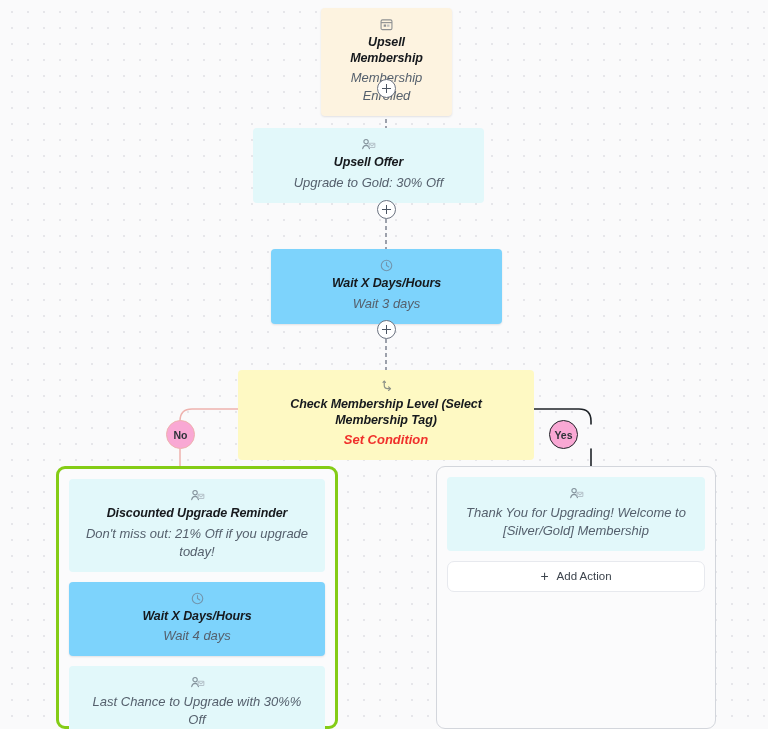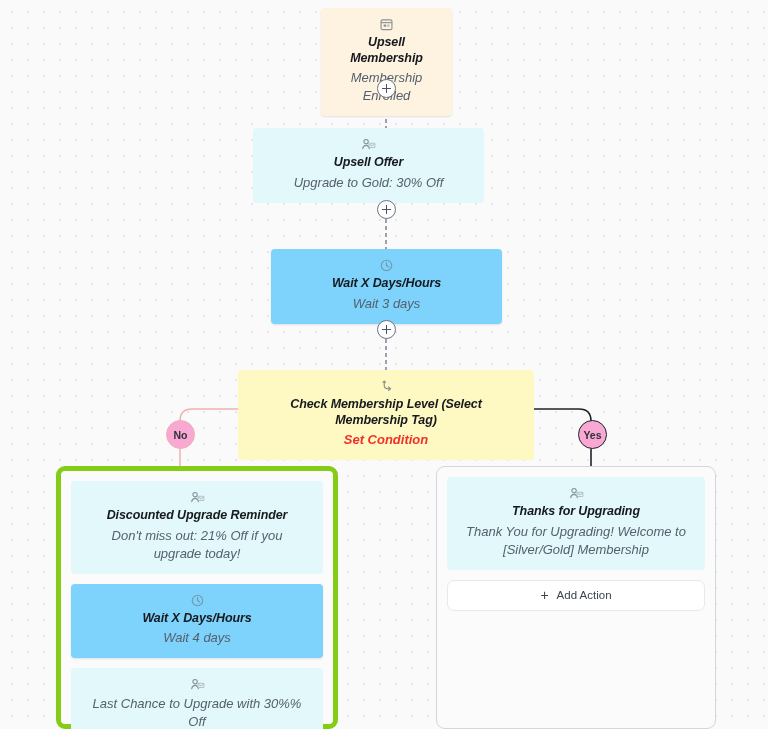--- a/index.html
+++ b/index.html
@@ -119,21 +119,21 @@
   .pill-yes { border: 1.6px solid #1f2328; color: #2d3238; }
 
   
   .branch-box {
     position: absolute;
     z-index: 2;
     background: #fbfbfc;
     border-radius: 9px;
     padding: 10px;
   }
-  .box-no  { border: 5px solid #84cc16; }
+  .box-no  { border: 3px solid #84cc16; }
   .box-yes { border: 1px solid #d3d6dc; }
 
   .branch-box .node {
     position: static;
     width: 100%;
     margin-bottom: 10px;
   }
   .branch-box .node:last-of-type { margin-bottom: 0; }
 
   
@@ -224,21 +224,21 @@
       <path d="M4.3 3.6l1.3-1.4 1.3 1.4" fill="none" stroke="#4b5563" stroke-width="1.3" stroke-linecap="round" stroke-linejoin="round"></path>
     </svg>
     <div class="node-title">Check Membership Level (Select Membership Tag)</div>
     <div class="node-sub danger">Set Condition</div>
   </div>
 
   <div class="branch-pill pill-no" style="left:166px; top:420px;">
     <span>No</span>
   </div>
 
-  <div class="branch-pill pill-yes" style="left:578px; top:420px;">
+  <div class="branch-pill pill-yes" style="left:549px; top:420px;">
     <span>Yes</span>
   </div>
 
   <div class="branch-box box-no" style="left:56px; top:466px; width:282px; height:263px;">
 
     <div class="node n-email flat">
       <svg class="node-icon" viewBox="0 0 16 16">
         <circle cx="5.4" cy="5" r="2.3" fill="none" stroke="#4b5563" stroke-width="1.2"></circle>
         <path d="M1.8 12.4c.5-2.3 1.9-3.5 3.6-3.5s3.1 1.2 3.6 3.5" fill="none" stroke="#4b5563" stroke-width="1.2" stroke-linecap="round"></path>
         <rect x="8.6" y="6.6" width="6.2" height="4.6" rx="0.7" fill="none" stroke="#9aa2ad" stroke-width="1.1"></rect>
@@ -275,21 +275,20 @@
 
   <div class="branch-box box-yes" style="left:436px; top:466px; width:280px; height:263px;">
 
     <div class="node n-email flat">
       <svg class="node-icon" viewBox="0 0 16 16">
         <circle cx="5.4" cy="5" r="2.3" fill="none" stroke="#4b5563" stroke-width="1.2"></circle>
         <path d="M1.8 12.4c.5-2.3 1.9-3.5 3.6-3.5s3.1 1.2 3.6 3.5" fill="none" stroke="#4b5563" stroke-width="1.2" stroke-linecap="round"></path>
         <rect x="8.6" y="6.6" width="6.2" height="4.6" rx="0.7" fill="none" stroke="#9aa2ad" stroke-width="1.1"></rect>
         <path d="M8.6 7.1l3.1 2.3 3.1-2.3" fill="none" stroke="#9aa2ad" stroke-width="1.1"></path>
       </svg>
-      <div class="node-title">Thanks for Upgrading</div>
       <div class="node-sub" style="max-width:230px;margin-left:auto;margin-right:auto;">Thank You for Upgrading! Welcome to [Silver/Gold] Membership</div>
     </div>
 
     <div class="add-action" style="margin-top:10px;">
       <span class="ico-plus">+</span>
       <span>Add Action</span>
     </div>
   </div>
 
 </div>

